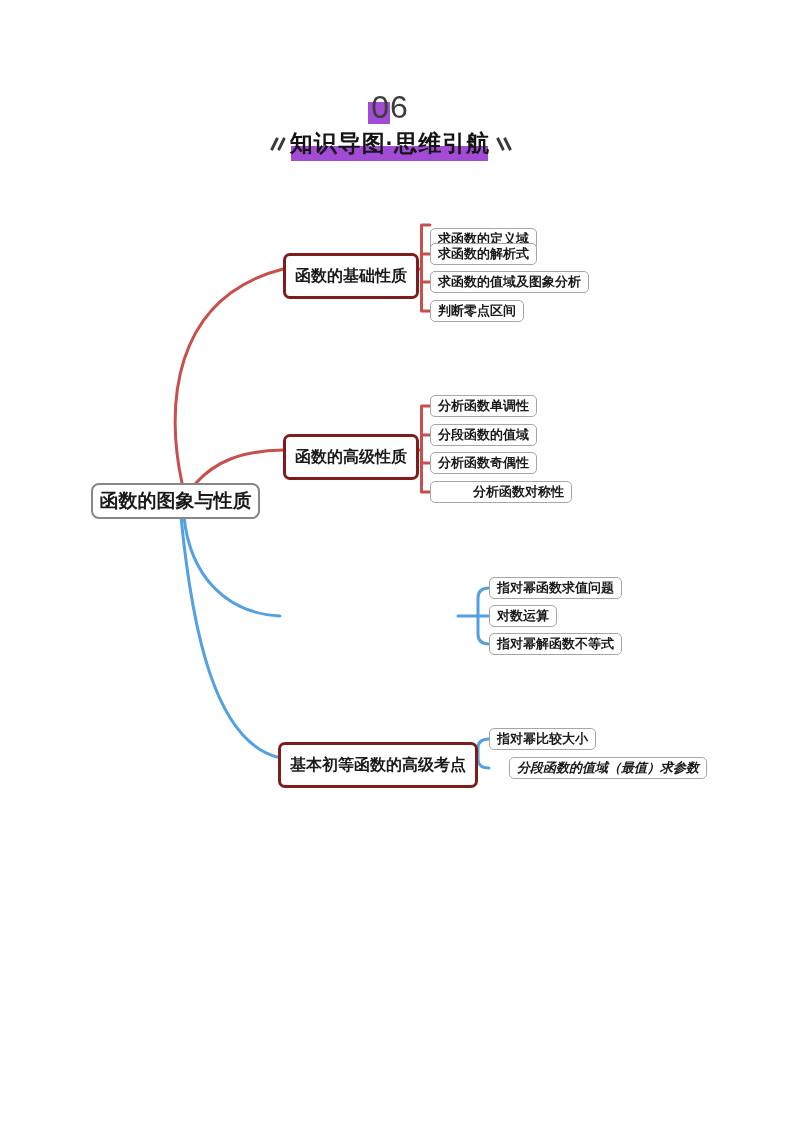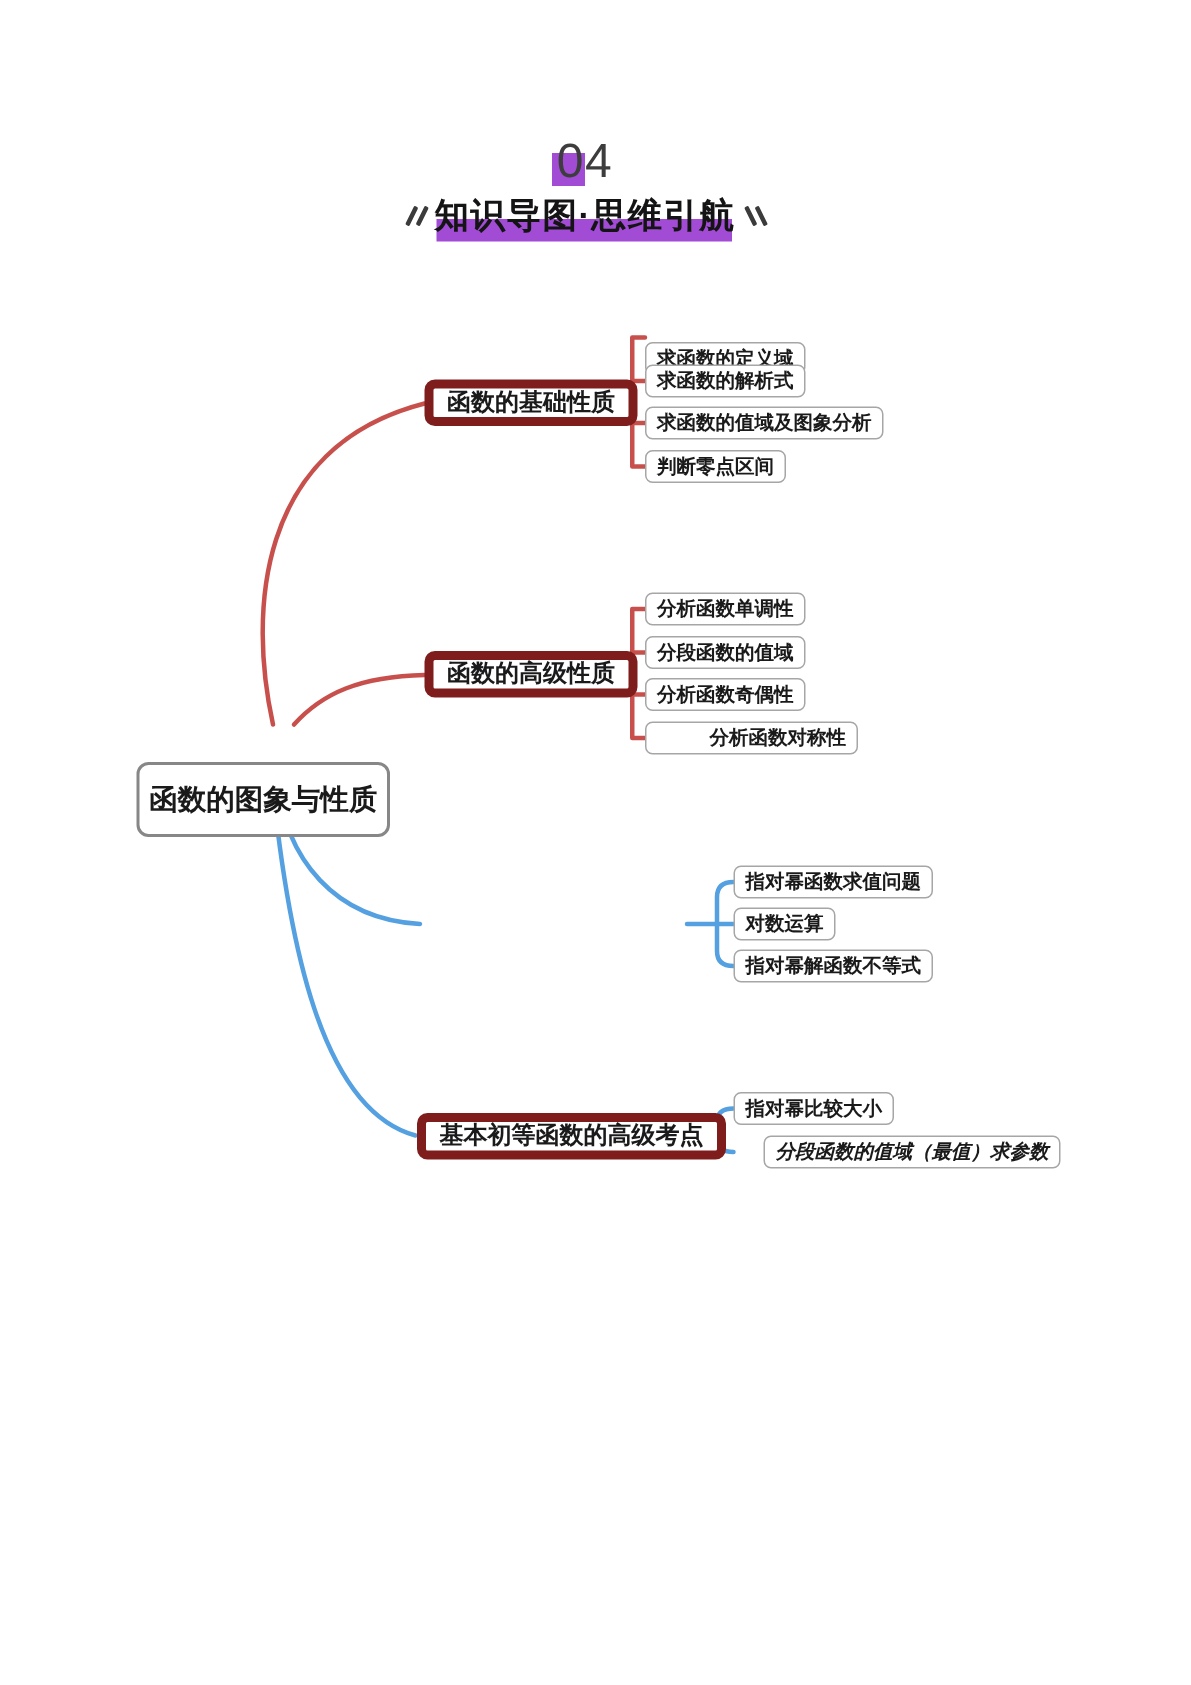--- a/index.html
+++ b/index.html
@@ -27,43 +27,43 @@
   .slash-right .slash { transform:rotate(-26deg); }
   .s1 { left:2px; } .s2 { left:9px; }
   
   .map-svg { position:absolute; left:0; top:0; }
   .node {
     position:absolute; background:#fff; color:#1a1a1a; font-weight:bold;
     white-space:nowrap; box-sizing:border-box;
     display:flex; align-items:center; justify-content:center;
   }
   .root-node {
-    left:91px; top:483px; width:169px; height:50px;
-    border:2px solid #878787; border-radius:8px; font-size:19px;margin-top:25px;
+    left:91px; top:483px; width:169px; height:36px;
+    border:2px solid #878787; border-radius:8px; font-size:19px;
   }
   .branch-node {
-    height:31px; border:6px solid #7f1d1d; border-radius:7px;
+    height:46px; border:3px solid #7f1d1d; border-radius:7px;
     font-size:16px; padding:0 9px;
   }
   .branch-1 { left:283px; top:253px; }
   .branch-2 { left:283px; top:434px; }
   .branch-3 { left:278px; top:600px; }
   .branch-4 { left:278px; top:742px; }
   .leaf-node {
     height:22px; border:1.5px solid #a6a6a6; border-radius:5px;
     font-size:13px; padding:0 7px;
   }
 </style>
 </head>
 <body>
 
 <div class="page">
 
   <div class="num-square" style="background: rgb(162, 75, 213);"></div>
-  <div class="num-text">04</div>
+  <div class="num-text">06</div>
   <div class="title-bar" style="background: rgb(162, 75, 213);"></div>
   <div class="title-text">知识导图·思维引航</div>
   <div class="slash-group slash-left">
     <div class="slash s1"></div>
       <div class="slash s2"></div>
   </div>
   <div class="slash-group slash-right">
     <div class="slash s1"></div>
       <div class="slash s2"></div>
   </div>

